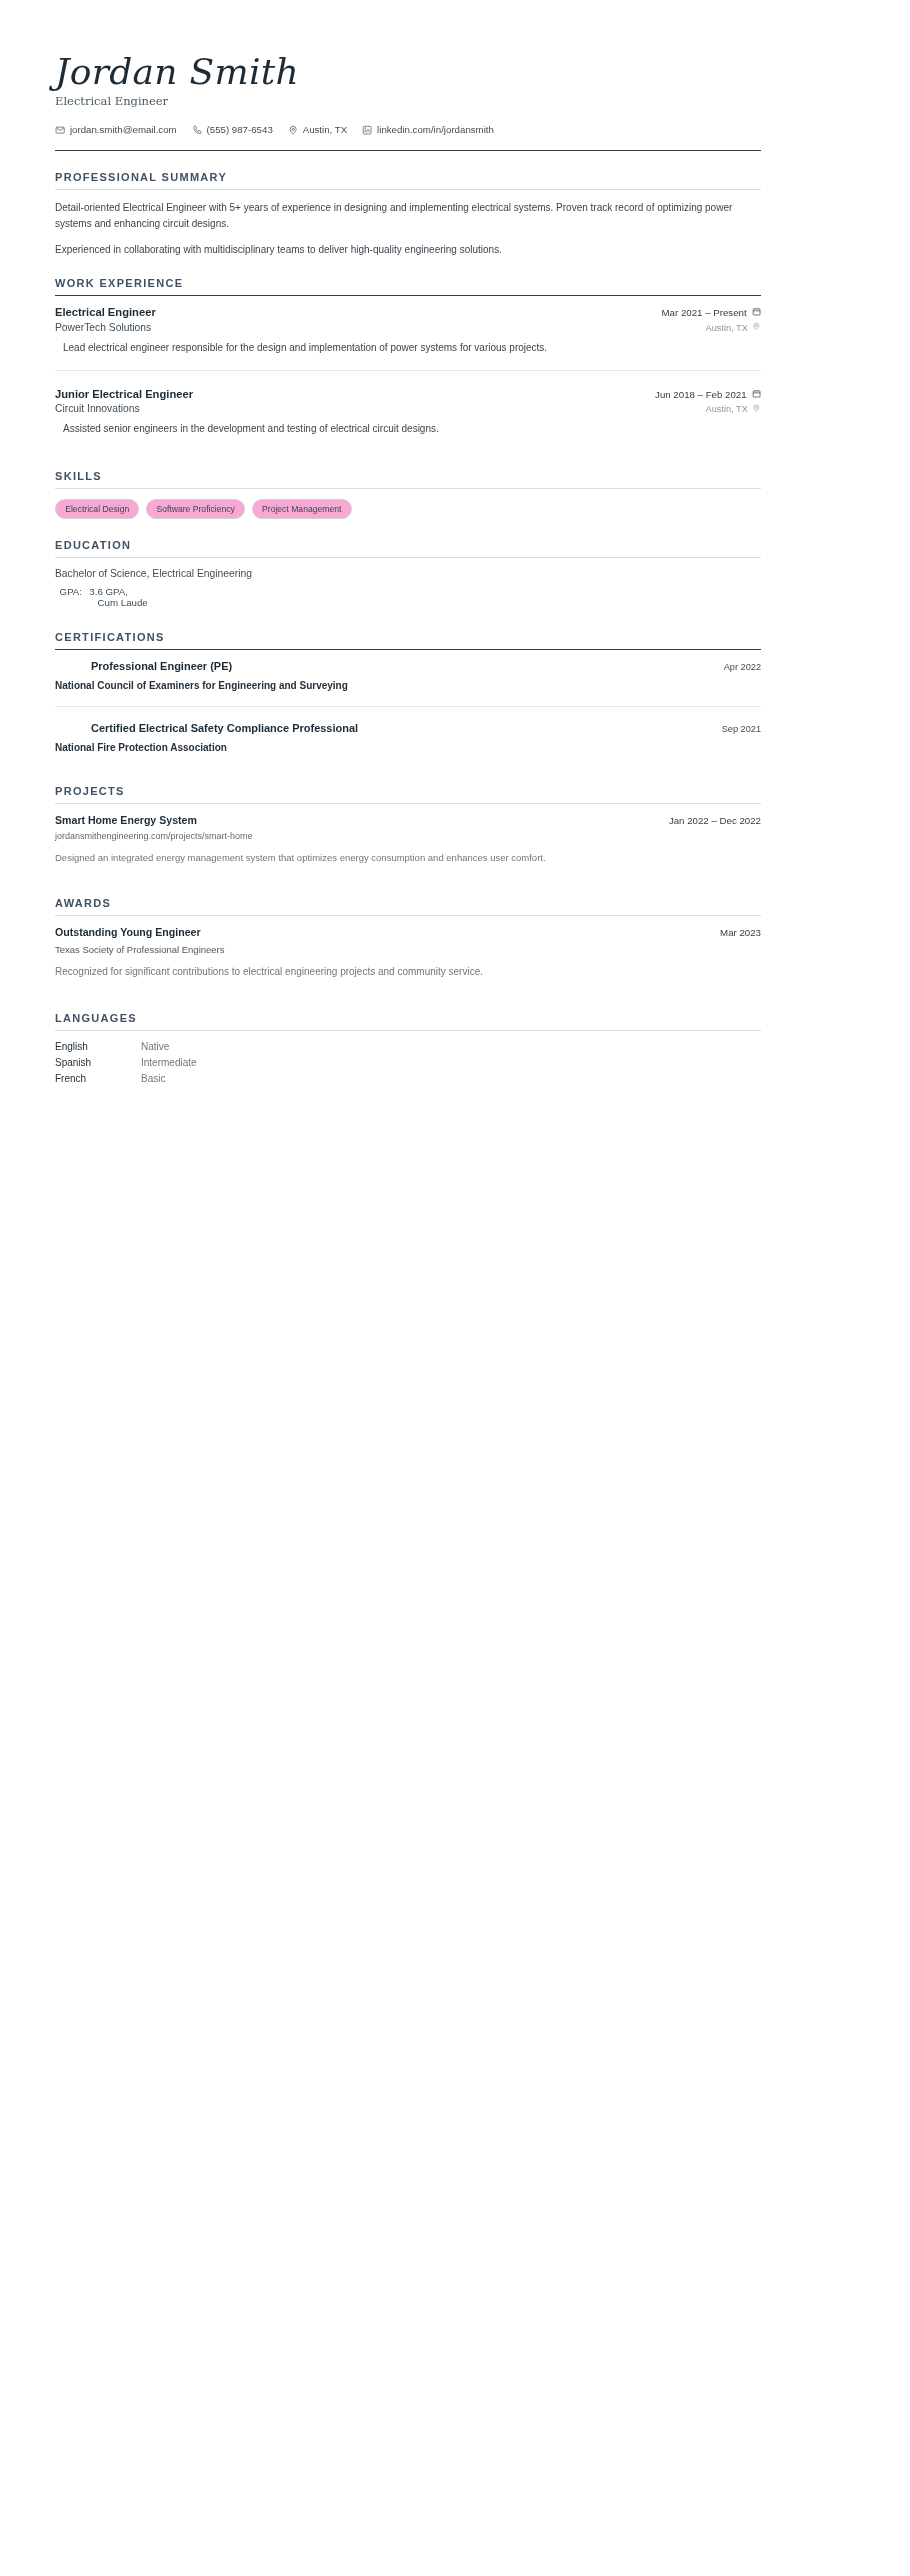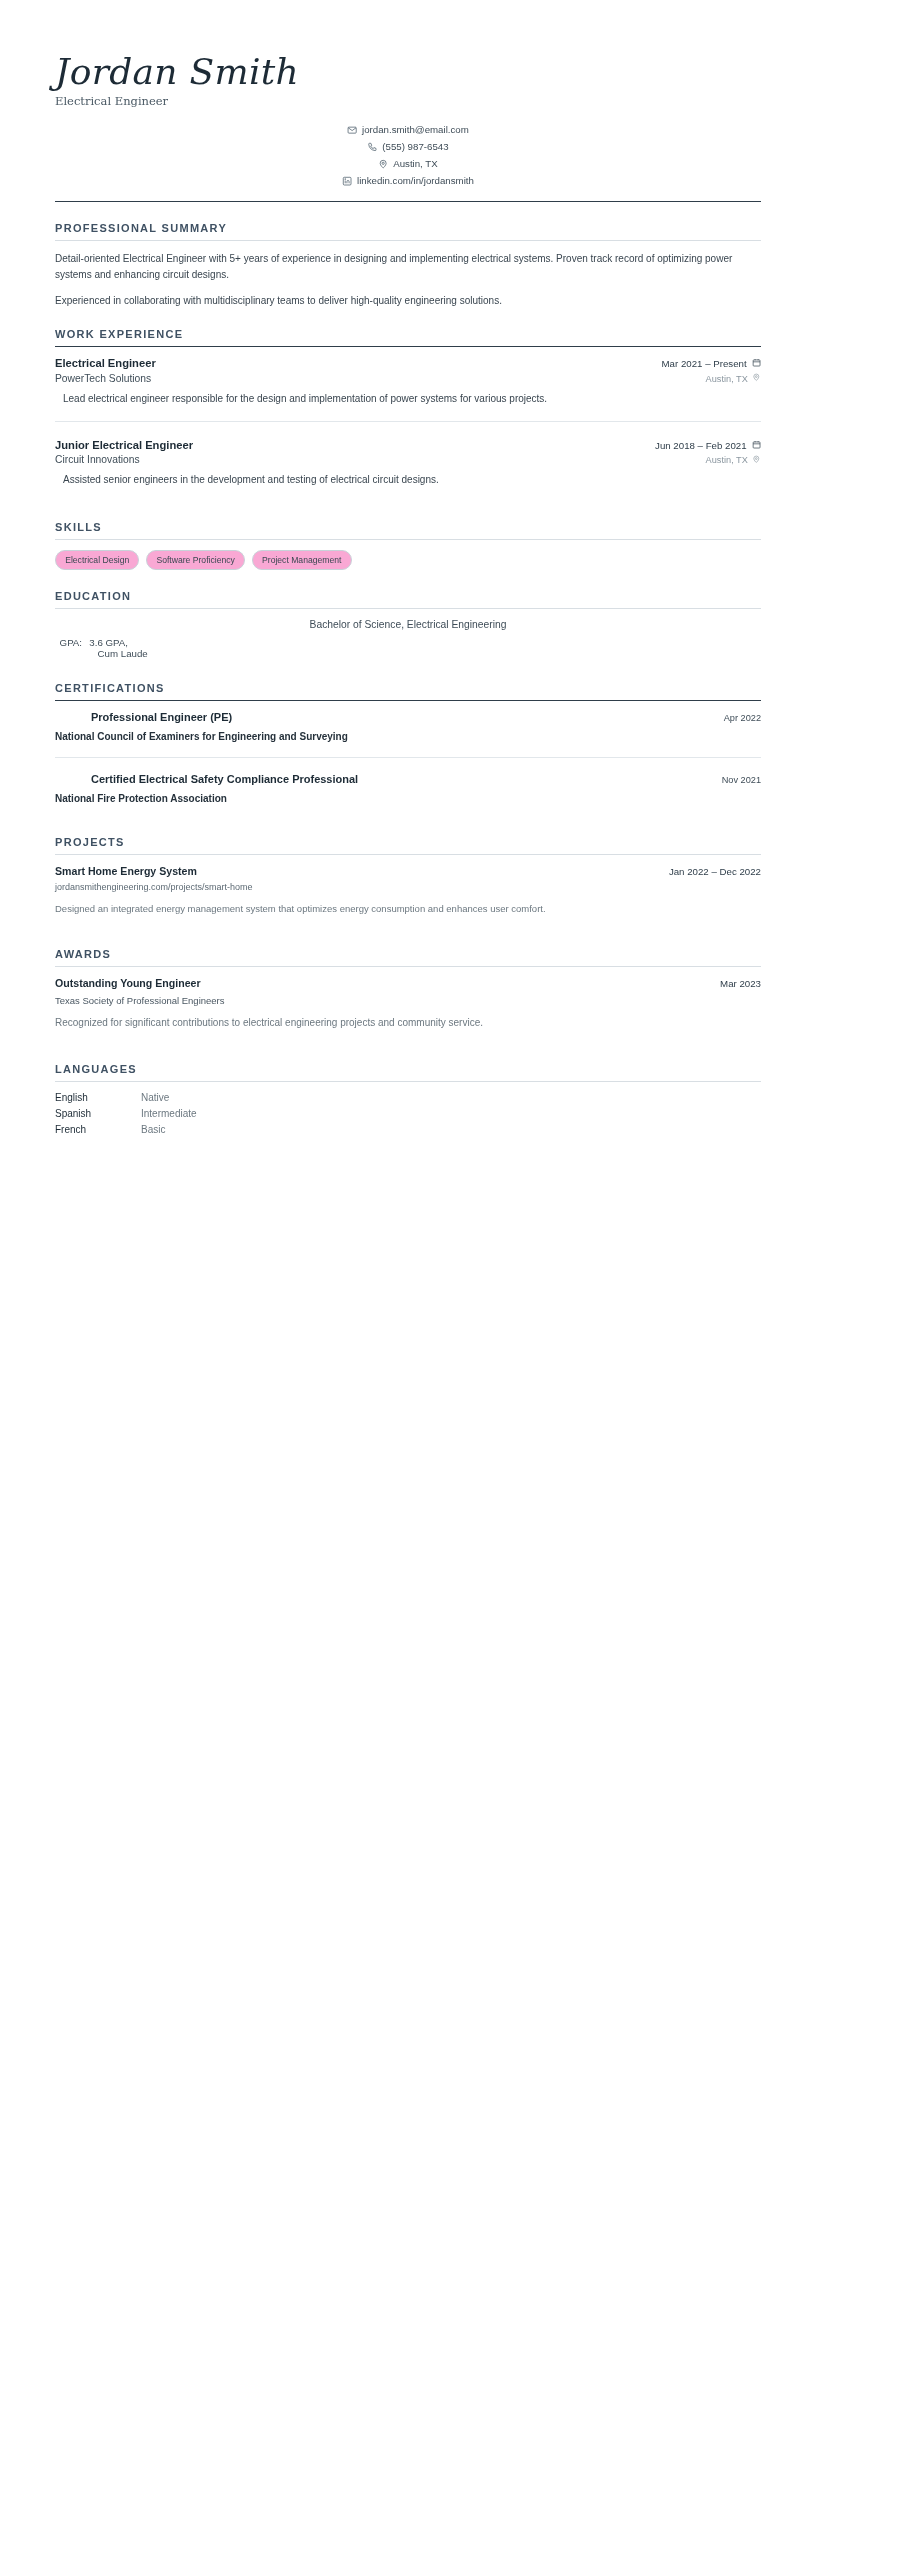--- a/index.html
+++ b/index.html
@@ -35,25 +35,24 @@
     font-family: "DejaVu Serif", "Liberation Serif", serif;
     font-size: 11.5px;
     color: #4a5964;
     margin-bottom: 16px;
     font-weight: 400;
   }
   .contact-row {
     display: flex;
     flex-wrap: wrap;
     align-items: center;
-    gap: 6px;
+    gap: 15px;
     font-size: 9.7px;
     color: #3f4d58;
     margin-bottom: 15px;
-    flex-direction: column;
   }
   .contact-item {
     display: flex;
     align-items: center;
     gap: 4.6px;
     white-space: nowrap;
   }
   .contact-item svg { display: block; }
   .rule-strong {
     border: 0;
@@ -153,21 +152,20 @@
   }
   .edu-school {
     font-size: 12px;
     font-weight: 700;
     color: #1d2b36;
   }
   .edu-degree {
     font-size: 10.3px;
     color: #3f4d58;
     margin-top: 4px;
-    text-align: center;
   }
   .edu-gpa {
     font-size: 9.7px;
     color: #3f4d58;
     margin-top: 7.5px;
     margin-left: 4.6px;
   }
   .edu-gpa-val { margin-left: 4.6px; }
   .edu-gpa-line2 { margin-left: 38px; }
   
@@ -429,21 +427,21 @@
         <div class="cert-name">Professional Engineer (PE)</div>
         <div class="cert-date">Apr 2022</div>
       </div>
       <div class="cert-issuer">National Council of Examiners for Engineering and Surveying</div>
       <hr class="cert-sep">
     </div>
 
     <div class="cert-entry" style="margin-top:15px">
       <div class="cert-head">
         <div class="cert-name">Certified Electrical Safety Compliance Professional</div>
-        <div class="cert-date">Nov 2021</div>
+        <div class="cert-date">Sep 2021</div>
       </div>
       <div class="cert-issuer">National Fire Protection Association</div>
     </div>
   </div>
 
   <div class="section" style="margin-top:32px">
     <div class="section-title">PROJECTS</div>
     <hr class="rule-light">
     <div class="proj-entry">
       <div class="proj-head">

